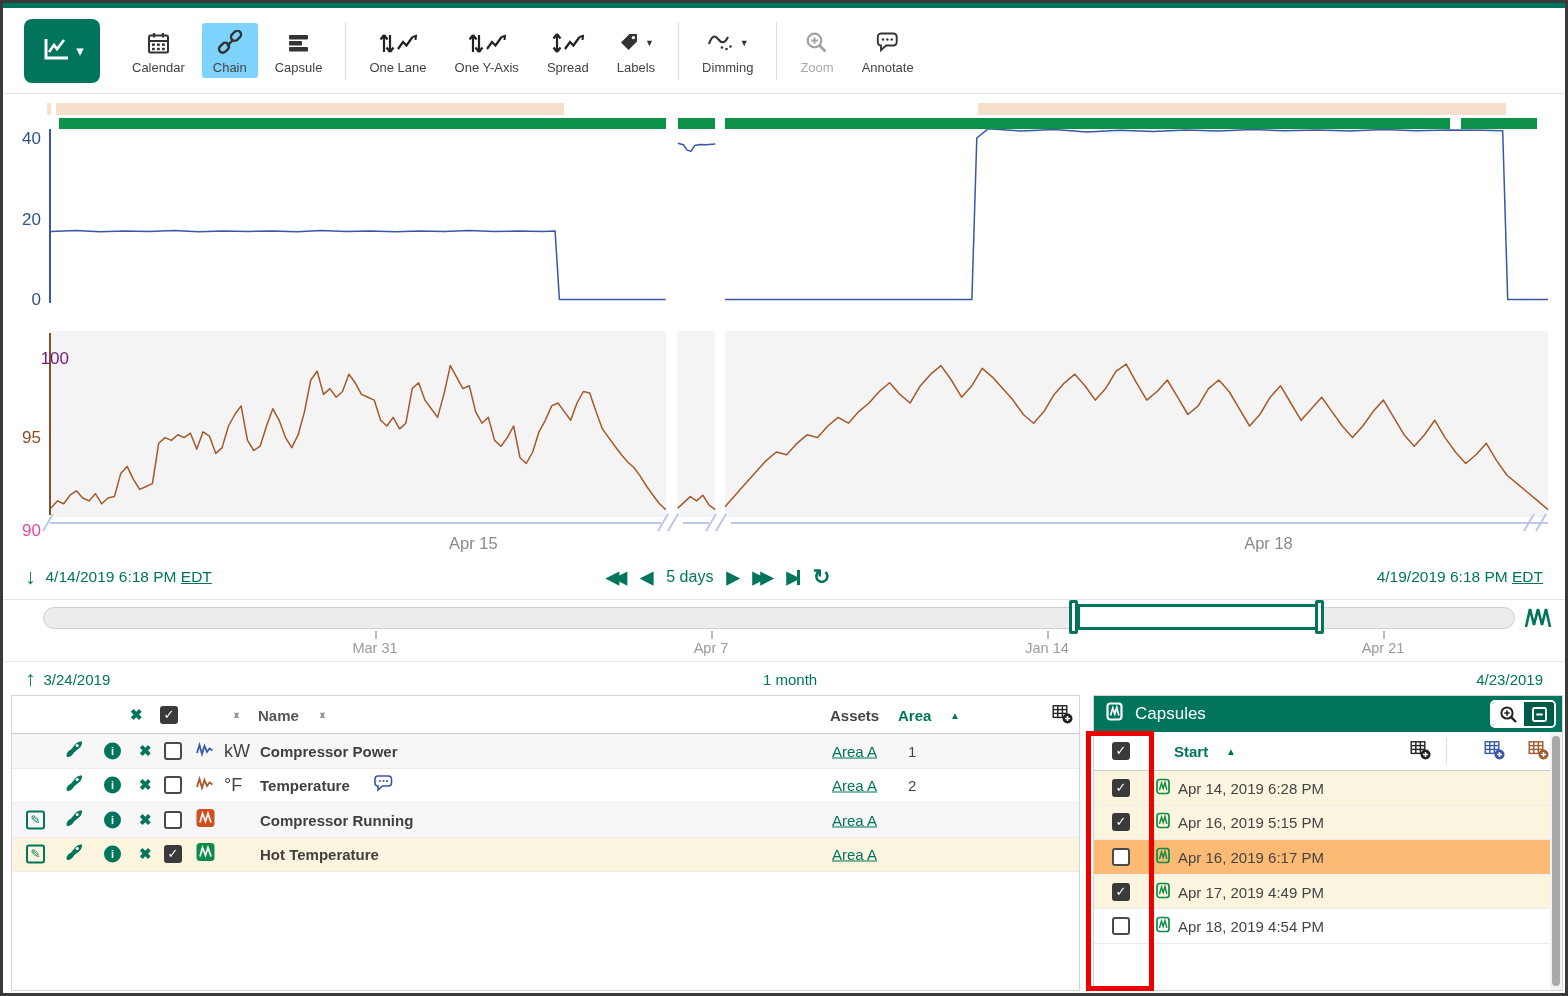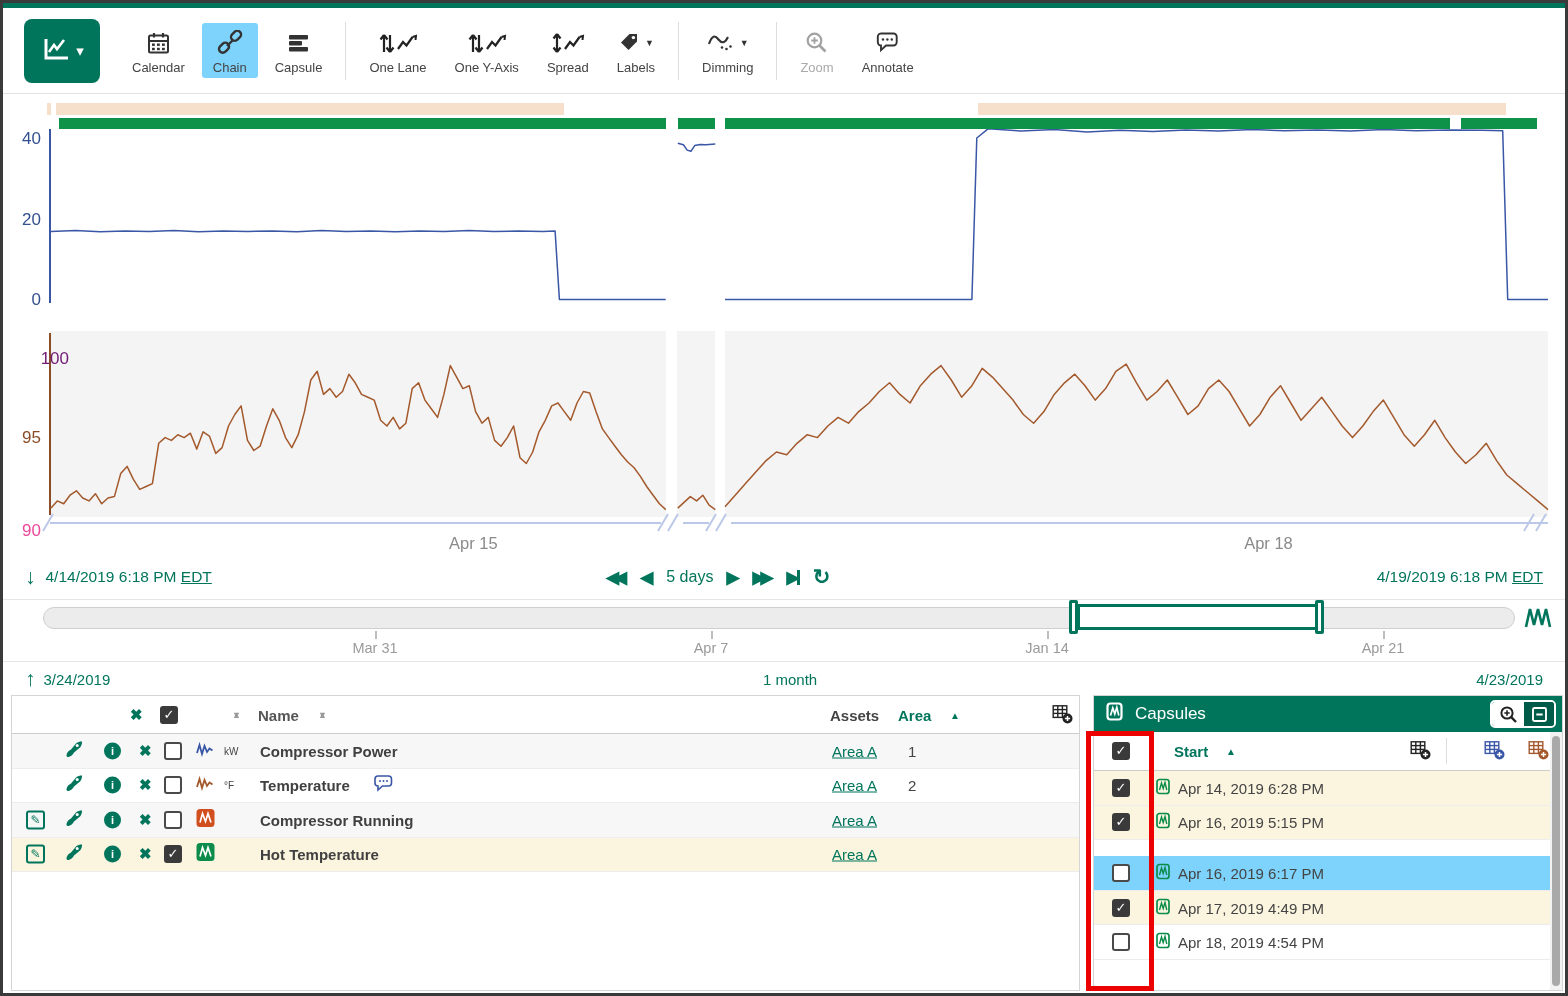--- a/index.html
+++ b/index.html
@@ -61,21 +61,21 @@
   .dth span, .drow span, .drow a, .crow span { position:absolute; top:50%; transform:translateY(-50%); }
   .drow { position:relative; height:34.5px; border-bottom:1px solid #ededed; }
   .crow { position:relative; height:34.6px; border-bottom:1px solid #ededed; font-size:15px; color:#444; }
   .sort { display:inline-flex; flex-direction:column; font-size:9px; color:#9a9a9a; line-height:8px; }
   .gx { color:#00755C; font-weight:bold; font-size:15px; }
   .cb { width:18px; height:18px; border:2px solid #4a4a4a; border-radius:3px; background:#fff; font-size:13px; line-height:14px; text-align:center; color:#fff; }
   .cb.checked { background:#3a3a3a; border-color:#3a3a3a; }
   .info-badge { width:17px; height:17px; border-radius:50%; background:#00755C; color:#fff; font-size:11px; font-weight:bold; text-align:center; line-height:17px; font-style:normal; }
   .edit-box { width:19px; height:19px; border:2px solid #00755C; border-radius:3px; color:#00755C; font-size:12px; line-height:15px; text-align:center; }
   .nm { font-weight:bold; color:#404040; font-size:15px; }
-  .unit { color:#444; font-size:10px; }
+  .unit { color:#444; font-size:18px; }
   .asset { color:#00755C; text-decoration:underline; font-size:15px; }
   .lanev { color:#444; font-size:15px; }
   .green-caret { color:#00755C; font-size:10px; }
   .col-green { color:#00755C; font-weight:bold; }
   .col-dark { color:#444; font-weight:bold; }
 
   #caps-btns { position:absolute; right:6px; top:4px; height:28px; display:flex; border:2px solid #fff; border-radius:5px; overflow:hidden; }
   #caps-zoom { width:32px; background:#fff; display:flex; align-items:center; justify-content:center; }
   #caps-collapse { width:30px; background:#005c49; display:flex; align-items:center; justify-content:center; }
 
@@ -531,21 +531,21 @@
       <span style="left:84px;">Apr 14, 2019 6:28 PM</span>
     </div>
     <div class="crow" style="background:#FBF5DF;">
       <span class="cb checked" style="left:18px;">✓</span>
       <span style="left:62px;"><svg width="16" height="17" viewBox="0 0 16 17" fill="none" stroke="#0C8C4A">
             <rect x="1" y="1.5" width="12" height="14" rx="2.5" stroke-width="1.7"></rect>
             <polyline points="3.5,12 5.5,5 7.2,10.5 9,4.5 10.8,12" stroke-width="1.4"></polyline>
           </svg></span>
       <span style="left:84px;">Apr 16, 2019 5:15 PM</span>
     </div>
-    <div class="crow" style="background:#7dd3fc;margin-top:16px;">
+    <div class="crow" style="background:#fdba74;">
       <span class="cb" style="left:18px;"></span>
       <span style="left:62px;"><svg width="16" height="17" viewBox="0 0 16 17" fill="none" stroke="#0C8C4A">
             <rect x="1" y="1.5" width="12" height="14" rx="2.5" stroke-width="1.7"></rect>
             <polyline points="3.5,12 5.5,5 7.2,10.5 9,4.5 10.8,12" stroke-width="1.4"></polyline>
           </svg></span>
       <span style="left:84px;">Apr 16, 2019 6:17 PM</span>
     </div>
     <div class="crow" style="background:#FBF5DF;">
       <span class="cb checked" style="left:18px;">✓</span>
       <span style="left:62px;"><svg width="16" height="17" viewBox="0 0 16 17" fill="none" stroke="#0C8C4A">

